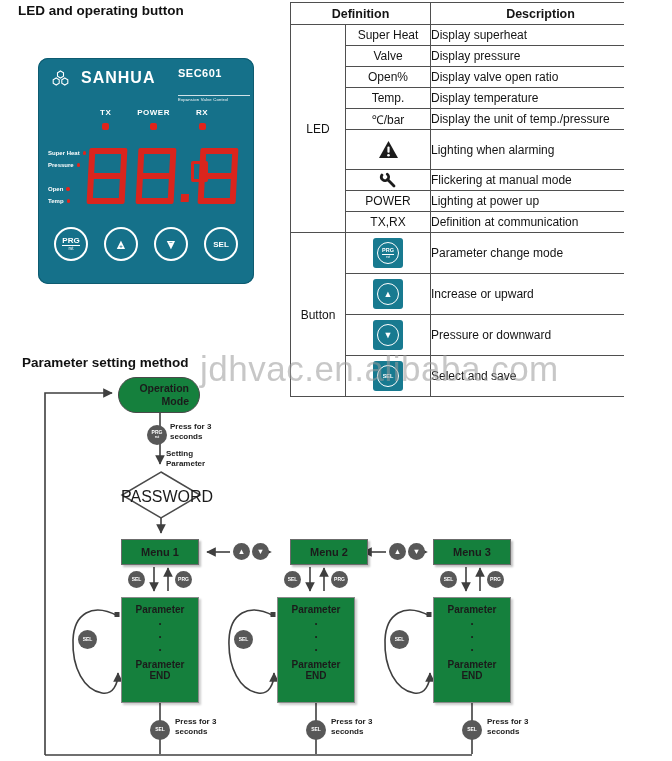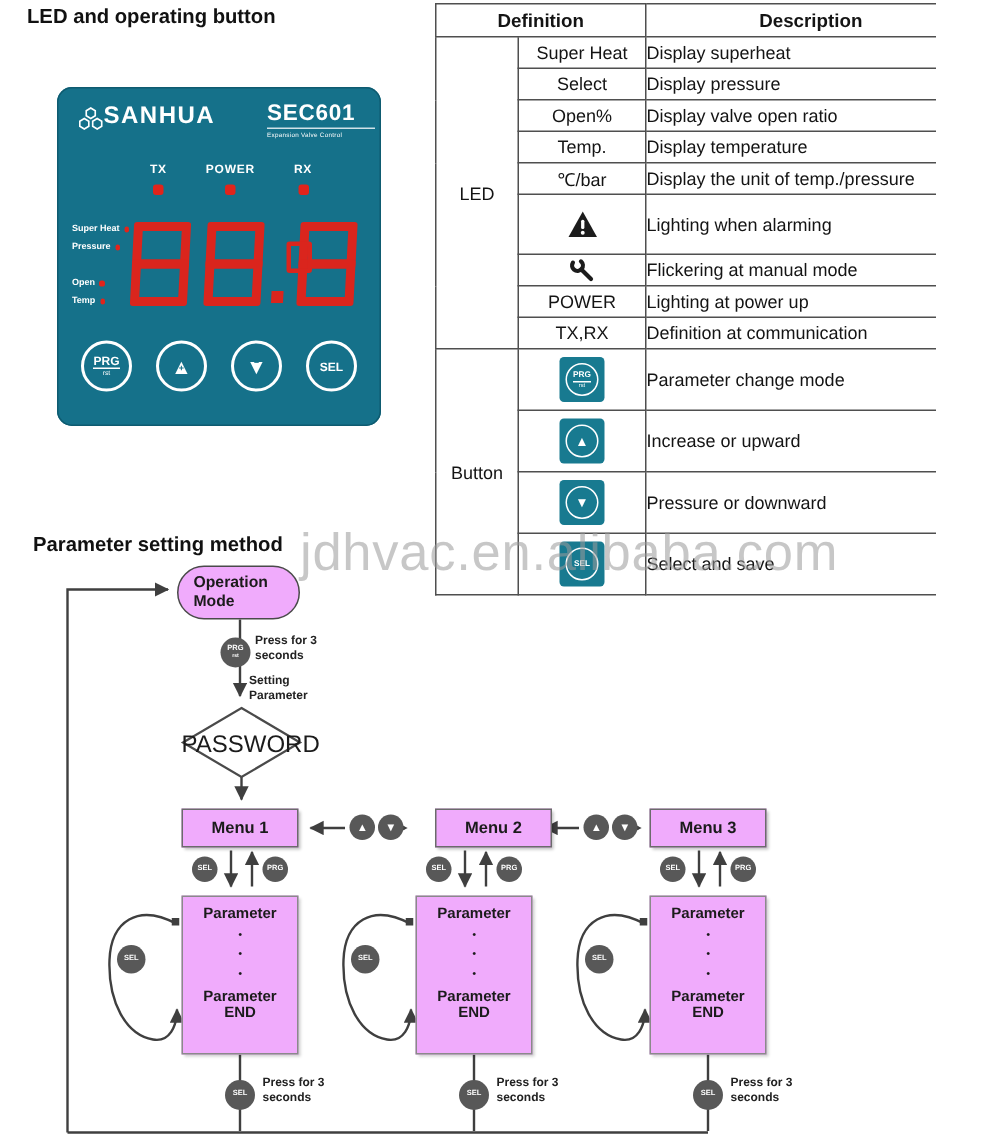--- a/index.html
+++ b/index.html
@@ -6,24 +6,24 @@
   .screen{position:relative;width:624px;height:761px;background:#ffffff;
           font-family:"Liberation Sans", sans-serif;color:#1b1b1b;overflow:hidden;}
 
   .sec-title{position:absolute;font-size:13.5px;font-weight:700;color:#111;}
   .t1{left:18px;top:3px;}
   .t2{left:22px;top:355px;}
 
   
   .device{position:absolute;left:38px;top:58px;width:216px;height:226px;
           background:#15718a;border-radius:10px;box-shadow:0 0 0 1px #0e5b70 inset;}
-  .dev-logo-row{position:absolute;left:14px;top:11px;display:flex;align-items:flex-end;gap:0;}
+  .dev-logo-row{position:absolute;left:14px;top:11px;display:flex;align-items:center;gap:12px;}
   .brand{color:#fff;font-size:16px;font-weight:700;letter-spacing:1px;}
   .model-block{position:absolute;left:140px;top:9px;width:72px;color:#fff;}
-  .model{font-size:15px;font-weight:700;letter-spacing:.5px;border-bottom:.8px solid rgba(255,255,255,.8);padding-bottom:1px;}
+  .model{font-size:11px;font-weight:700;letter-spacing:.5px;border-bottom:.8px solid rgba(255,255,255,.8);padding-bottom:16px;}
   .model-sub{font-size:4.2px;letter-spacing:.2px;margin-top:1px;}
   .leds{position:absolute;left:62px;top:50px;display:flex;gap:26px;}
   .led{display:flex;flex-direction:column;align-items:center;gap:6px;}
   .led-label{color:#fff;font-size:8px;font-weight:700;letter-spacing:.5px;}
   .led-dot{width:7px;height:7px;border-radius:2px;background:#e1241b;}
   .disp-labels{position:absolute;left:10px;color:#fff;font-size:6px;font-weight:700;}
   .dl-a{top:89px;} .dl-b{top:125px;}
   .disp-labels .row{display:flex;align-items:center;gap:3px;height:12px;}
   .dot-sm{width:3.5px;height:3.5px;border-radius:50%;background:#e1241b;display:inline-block;}
   .digits{position:absolute;left:50px;top:90px;display:flex;align-items:flex-end;transform:skewX(-3deg);}
@@ -59,22 +59,22 @@
   .tring .l2{font-size:3.8px;line-height:1.2;}
   .tring .tri{font-size:9px;line-height:1;}
   .tring .sel{font-size:5.5px;font-weight:700;}
 
   
   .watermark{position:absolute;left:200px;top:349px;font-size:35px;color:#9b9b9b;opacity:.55;
              letter-spacing:.5px;z-index:6;pointer-events:none;white-space:nowrap;}
 
   
   .fc-lines{position:absolute;left:0;top:0;z-index:1;}
-  .fc-node{position:absolute;z-index:2;box-sizing:border-box;background:#f0abfc;
-           display:flex;align-items:center;justify-content:center;text-align:left;}
+  .fc-node{position:absolute;z-index:2;box-sizing:border-box;background:#15803d;
+           display:flex;align-items:center;justify-content:center;text-align:right;}
   .stadium{left:118px;top:377px;width:82px;height:36px;border:1.5px solid #4a4a4a;border-radius:18px;
            font-size:10.5px;font-weight:600;line-height:1.25;padding:0 10px;}
   .password-text{position:absolute;left:121px;top:488px;width:80px;text-align:center;font-size:16px;z-index:2;}
   .menu{top:539px;width:78px;height:26px;border:1.5px solid #6b6b6b;font-size:11px;font-weight:700;
         box-shadow:1.5px 1.5px 2px rgba(0,0,0,.25);}
   .param{top:597px;width:78px;height:106px;border:1.5px solid #8a8a8a;font-size:10px;font-weight:600;
          box-shadow:1.5px 1.5px 2px rgba(0,0,0,.2);flex-direction:column;justify-content:flex-start;padding-top:6px;}
   .param .dots{display:flex;flex-direction:column;gap:6px;margin:5px 0 6px;font-size:7px;line-height:1;}
   .fcbtn{position:absolute;z-index:3;background:#585858;border-radius:50%;color:#fff;
          display:flex;flex-direction:column;align-items:center;justify-content:center;font-weight:700;line-height:1.1;}
@@ -193,21 +193,21 @@
         <th>Description</th>
       </tr>
     </thead>
     <tbody>
       <tr class="r-sm">
         <td class="group" rowspan="9">LED</td>
         <td class="def">Super Heat</td>
         <td class="desc">Display superheat</td>
       </tr>
       <tr class="r-sm">
-        <td class="def">Select</td>
+        <td class="def">Valve</td>
         <td class="desc">Display pressure</td>
       </tr>
       <tr class="r-sm">
         <td class="def">Open%</td>
         <td class="desc">Display valve open ratio</td>
       </tr>
       <tr class="r-sm">
         <td class="def">Temp.</td>
         <td class="desc">Display temperature</td>
       </tr>

